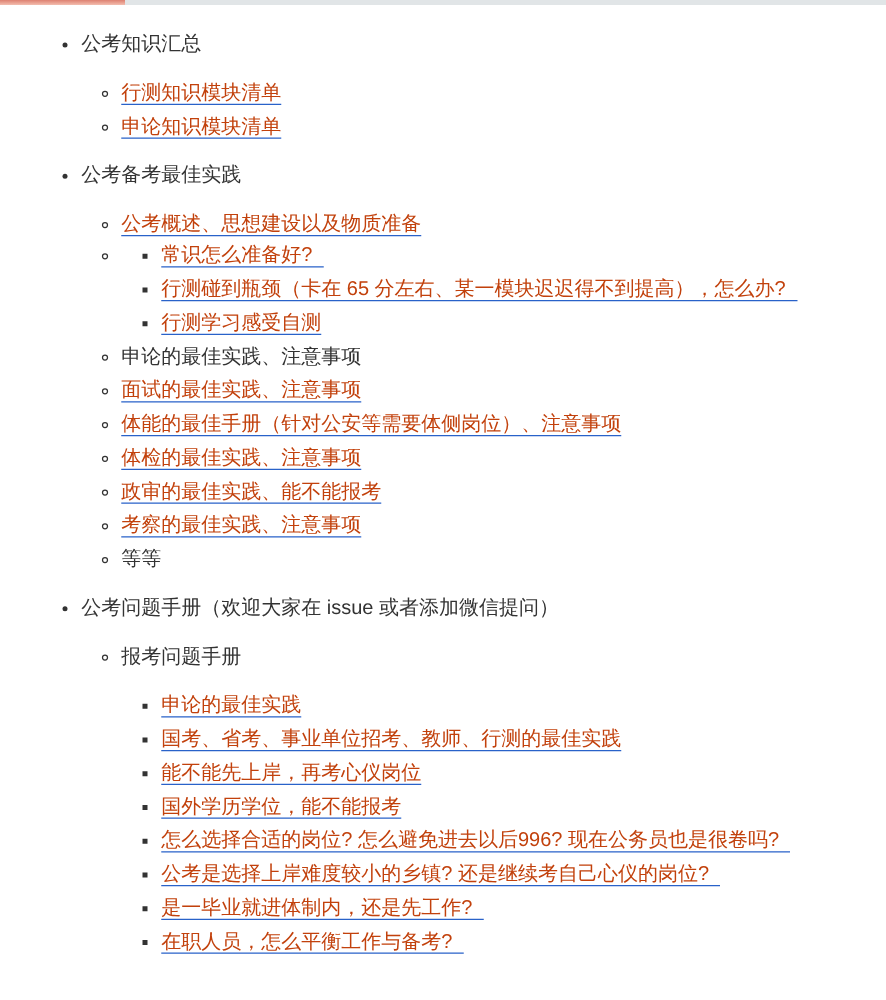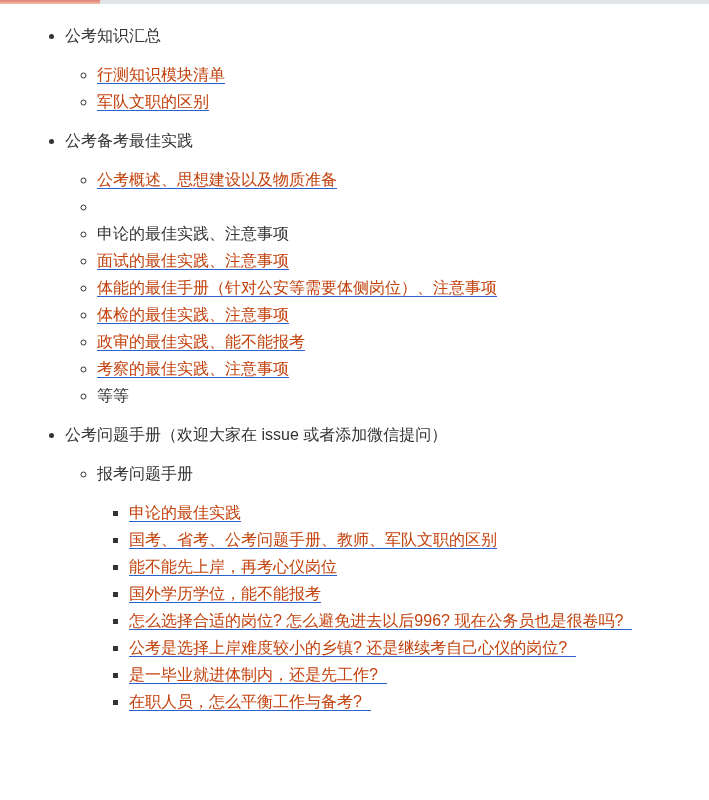--- a/index.html
+++ b/index.html
@@ -56,48 +56,53 @@
   <div class="progress-fill"></div>
 </div>
 
 <div class="doc">
   <ul>
 
     <li>
       <span class="plain">公考知识汇总</span>
       <ul>
         <li><a class="lnk">行测知识模块清单</a></li>
-        <li><a class="lnk">军队文职的区别</a></li>
+        <li><a class="lnk">申论知识模块清单</a></li>
       </ul>
     </li>
 
     <li>
       <span class="plain">公考备考最佳实践</span>
       <ul>
         <li><a class="lnk">公考概述、思想建设以及物质准备</a></li>
         <li>
+          <ul class="tight">
+            <li><a class="lnk tsp">常识怎么准备好?</a></li>
+            <li><a class="lnk tsp">行测碰到瓶颈（卡在 65 分左右、某一模块迟迟得不到提高），怎么办?</a></li>
+            <li><a class="lnk">行测学习感受自测</a></li>
+          </ul>
         </li>
         <li><span class="plain">申论的最佳实践、注意事项</span></li>
         <li><a class="lnk">面试的最佳实践、注意事项</a></li>
         <li><a class="lnk">体能的最佳手册（针对公安等需要体侧岗位）、注意事项</a></li>
         <li><a class="lnk">体检的最佳实践、注意事项</a></li>
         <li><a class="lnk">政审的最佳实践、能不能报考</a></li>
         <li><a class="lnk">考察的最佳实践、注意事项</a></li>
         <li><span class="plain">等等</span></li>
       </ul>
     </li>
 
     <li>
       <span class="plain">公考问题手册（欢迎大家在 issue 或者添加微信提问）</span>
       <ul>
         <li>
           <span class="plain">报考问题手册</span>
           <ul>
             <li><a class="lnk">申论的最佳实践</a></li>
-            <li><a class="lnk">国考、省考、公考问题手册、教师、军队文职的区别</a></li>
+            <li><a class="lnk">国考、省考、事业单位招考、教师、行测的最佳实践</a></li>
             <li><a class="lnk">能不能先上岸，再考心仪岗位</a></li>
             <li><a class="lnk">国外学历学位，能不能报考</a></li>
             <li><a class="lnk tsp">怎么选择合适的岗位? 怎么避免进去以后996? 现在公务员也是很卷吗?</a></li>
             <li><a class="lnk tsp">公考是选择上岸难度较小的乡镇? 还是继续考自己心仪的岗位?</a></li>
             <li><a class="lnk tsp">是一毕业就进体制内，还是先工作?</a></li>
             <li><a class="lnk tsp">在职人员，怎么平衡工作与备考?</a></li>
           </ul>
         </li>
       </ul>
     </li>

